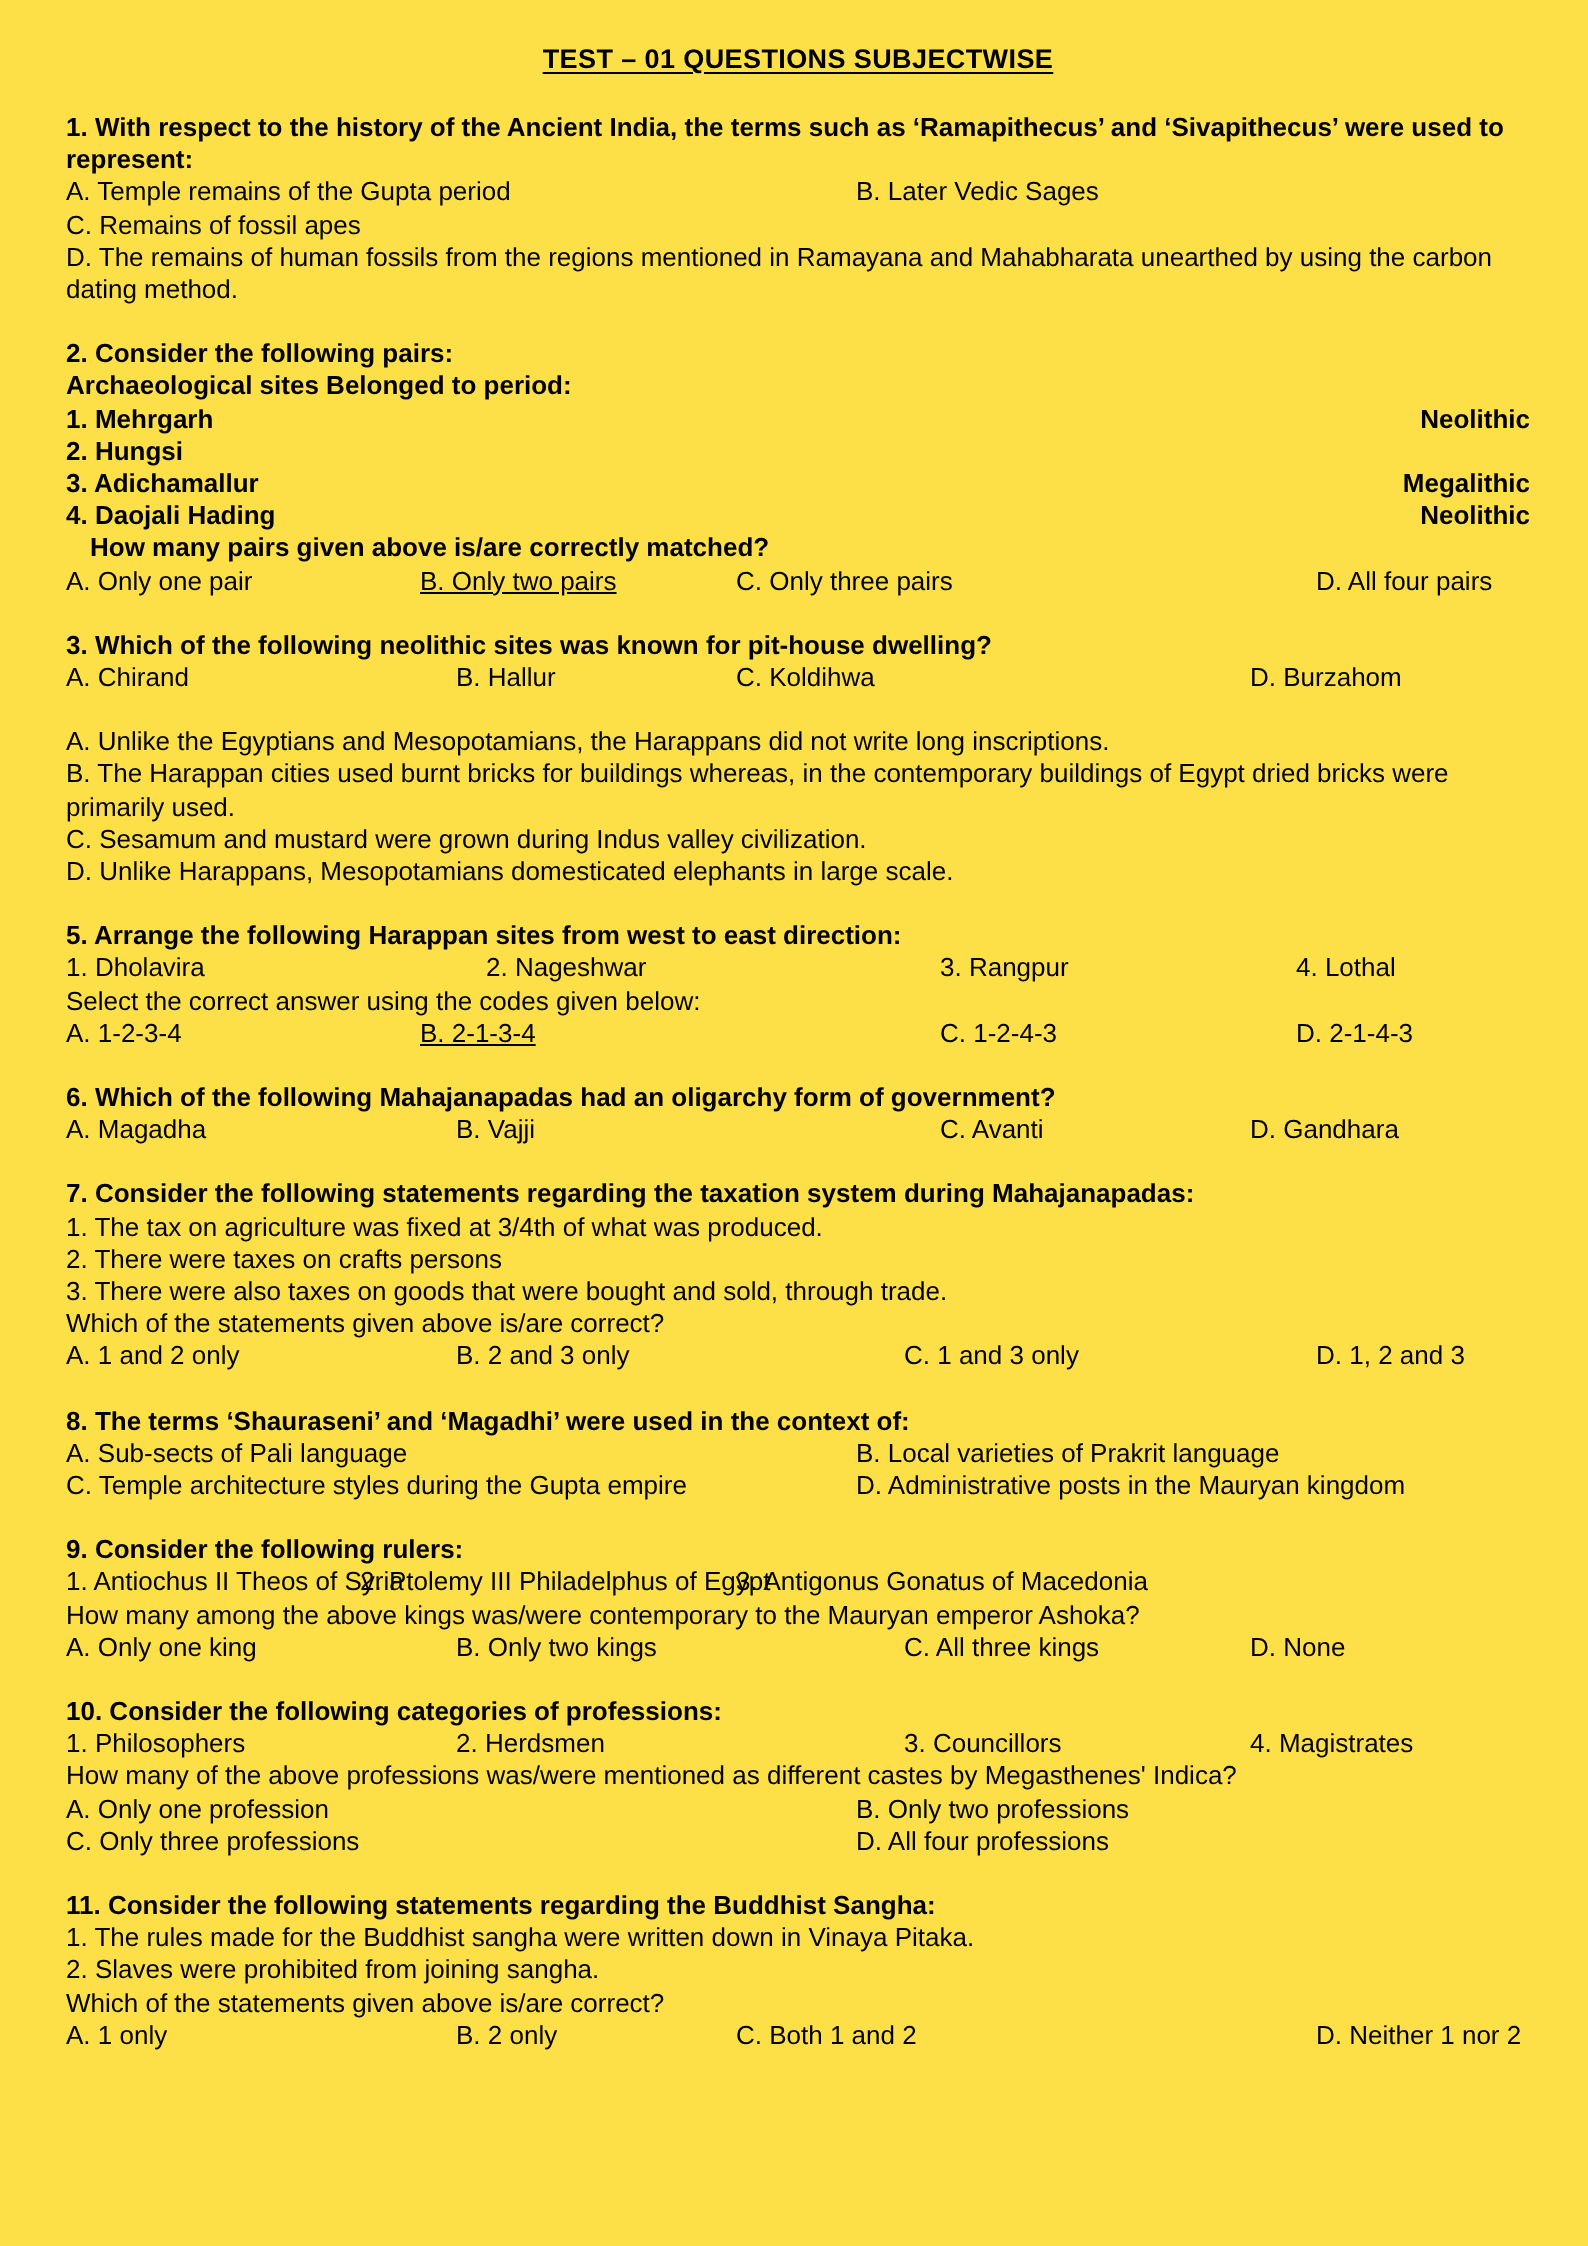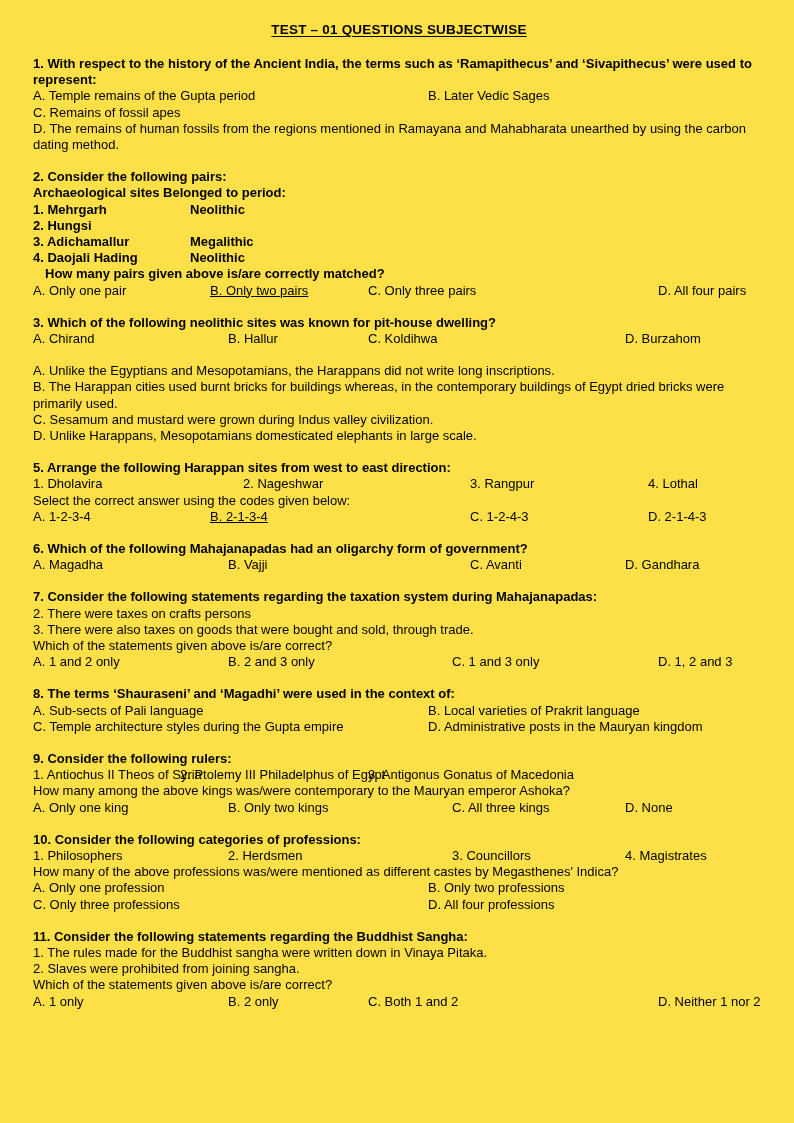--- a/index.html
+++ b/index.html
@@ -71,20 +71,21 @@
     line-height: 16.2px;
     display: flex;
     margin: 0;
   }
   .pair-row .c1 {
     width: 157px;
     flex: 0 0 157px;
   }
   .pair-row .c2 {
     flex: 1 1 auto;
+    text-align: right;
   }
   
   .items-row {
     position: relative;
     font-size: 13px;
     line-height: 16.2px;
     height: 16.2px;
     margin: 0;
   }
   .items-row > span {
@@ -219,20 +220,21 @@
         <span class="x0">A. Magadha</span>
         <span class="x1c">B. Vajji</span>
         <span class="x2c">C. Avanti</span>
         <span class="x3a">D. Gandhara</span>
       </div>
     </div>
   </div>
 
   <div class="question">
     <p class="q-stem">7. Consider the following  statements regarding the taxation system during Mahajanapadas:</p>
+    <p class="q-line">1. The tax on agriculture was fixed at 3/4th of what was produced.</p>
     <p class="q-line">2. There were taxes on crafts persons</p>
     <p class="q-line">3. There were also taxes on goods that were bought and sold, through trade.</p>
     <p class="q-line">Which of the statements given above is/are correct?</p>
     <div class="opts">
       <div class="opts-line">
         <span class="x0">A. 1 and 2 only</span>
         <span class="x1c">B. 2 and 3 only</span>
         <span class="x2b">C. 1 and 3 only</span>
         <span class="x3c">D. 1, 2 and 3</span>
       </div>

